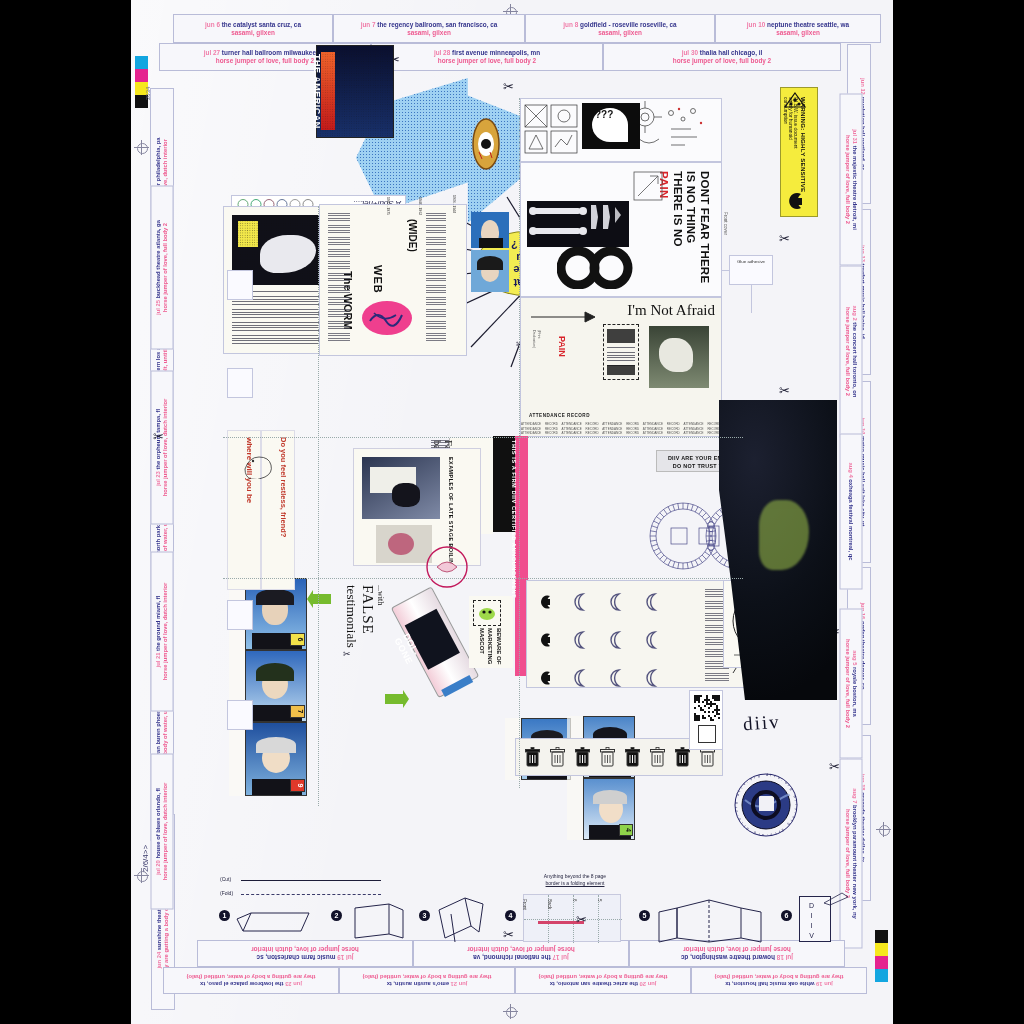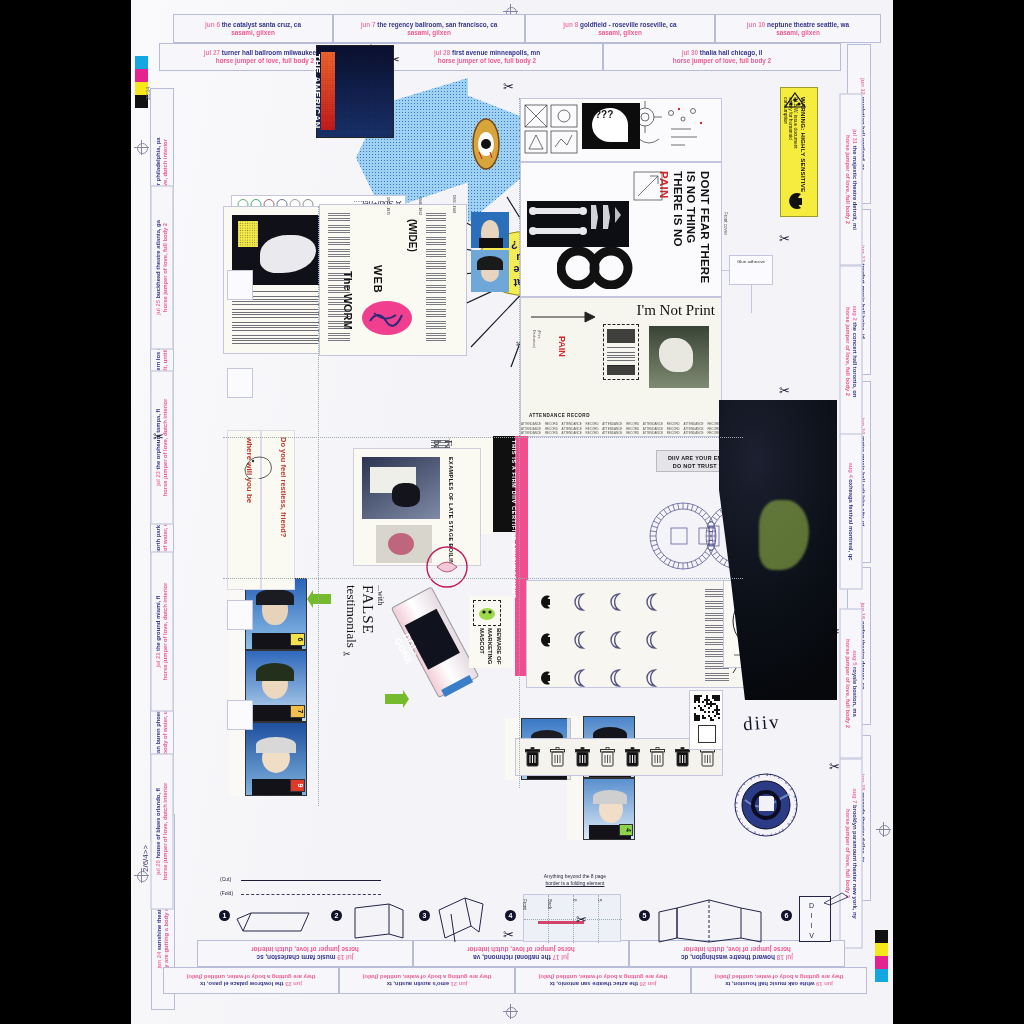--- a/index.html
+++ b/index.html
@@ -509,21 +509,21 @@
         </div>
       </div>
       <svg style="position:absolute;left:112px;top:8px;" width="30" height="30" viewBox="0 0 30 30">
         <rect x="1" y="1" width="28" height="28" fill="none" stroke="#555" stroke-width=".8"></rect>
         <path d="M5 25L25 5M25 5h-8M25 5v8" stroke="#555" stroke-width=".8" fill="none"></path>
       </svg>
       <div style="position:absolute;right:-16px;top:58px;font-size:4.5px;color:#555;transform:rotate(90deg);">Front cover</div>
     </div>
 
     <div class="box panelOutline" style="left:389px;top:297px;width:202px;height:140px;background:#f6f5ee;">
-      <div style="position:absolute;right:6px;top:4px;font-size:15px;color:#111;font-family:'Liberation Serif',serif;">I'm Not Print</div>
+      <div style="position:absolute;right:6px;top:4px;font-size:15px;color:#111;font-family:'Liberation Serif',serif;">I'm Not Afraid</div>
       <div style="position:absolute;left:46px;top:38px;font-size:9px;font-weight:700;color:#d8232a;transform:rotate(90deg);transform-origin:left top;">PAIN</div>
       <div style="position:absolute;left:20px;top:32px;width:16px;height:62px;transform:rotate(90deg);transform-origin:left top;font-size:3.6px;color:#555;line-height:1.4;">
         <span>(Print Dedication)</span>
       </div>
       <svg style="position:absolute;left:8px;top:10px;" width="74" height="18" viewBox="0 0 74 18">
         <path d="M2 9h62M56 4l10 5-10 5z" stroke="#222" stroke-width="1" fill="#222"></path>
       </svg>
       <div class="box" style="left:82px;top:26px;width:36px;height:56px;border:1px dashed #222;background:#f6f5ee;">
         <div class="halftone2" style="position:absolute;left:3px;top:4px;right:3px;height:14px;opacity:.8;background:#111;"></div>
         <div class="news" style="position:absolute;left:3px;top:22px;right:3px;height:20px;"></div>

